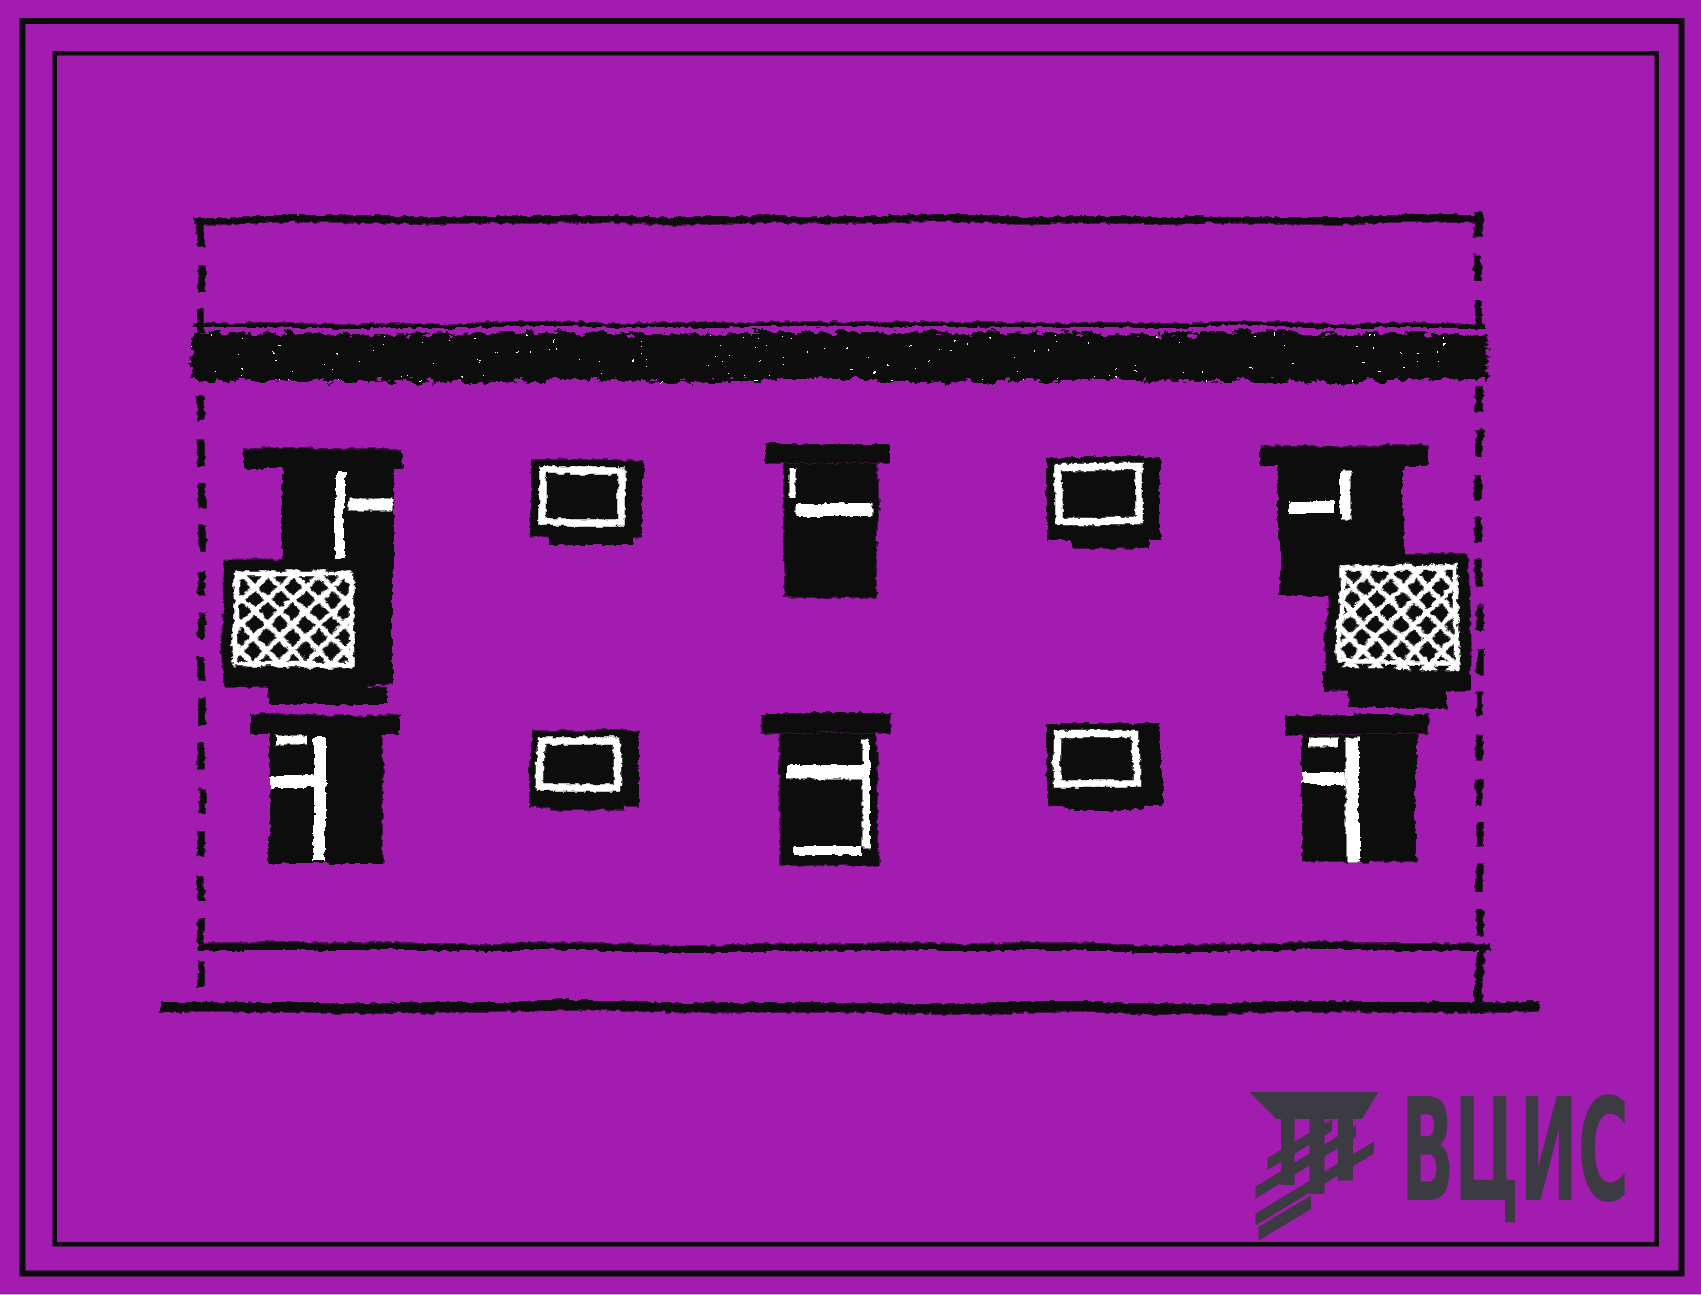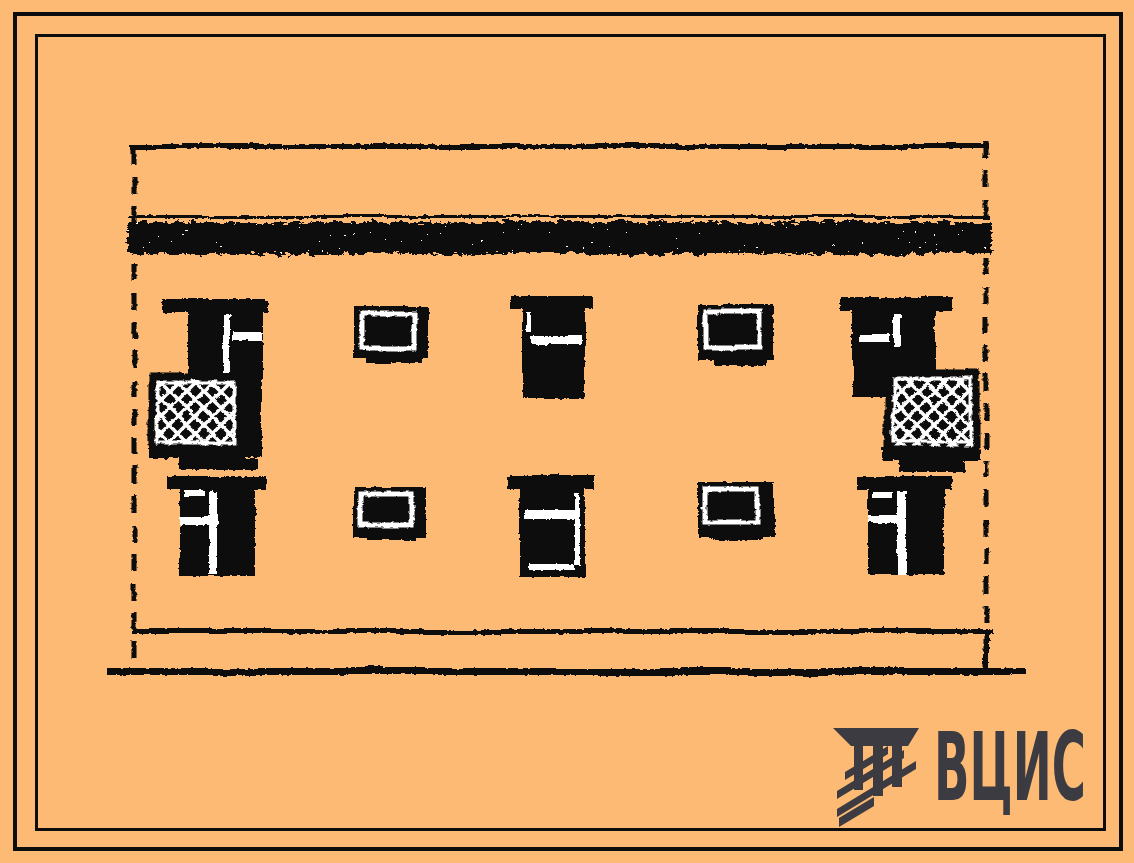--- a/index.html
+++ b/index.html
@@ -5,21 +5,21 @@
   html, body {
     margin: 0;
     padding: 0;
     background: #ffffff;
     font-family: "DejaVu Sans", sans-serif;
   }
   .page {
     position: relative;
     width: 1134px;
     height: 863px;
-    background: #fdba74;
+    background: #a21caf;
     overflow: hidden;
   }
   .outer-frame {
     position: absolute;
     left: 13px; top: 12px;
     width: 1102px; height: 831px;
     border: 4px solid #0d0d0d;
   }
   .inner-frame {
     position: absolute;

